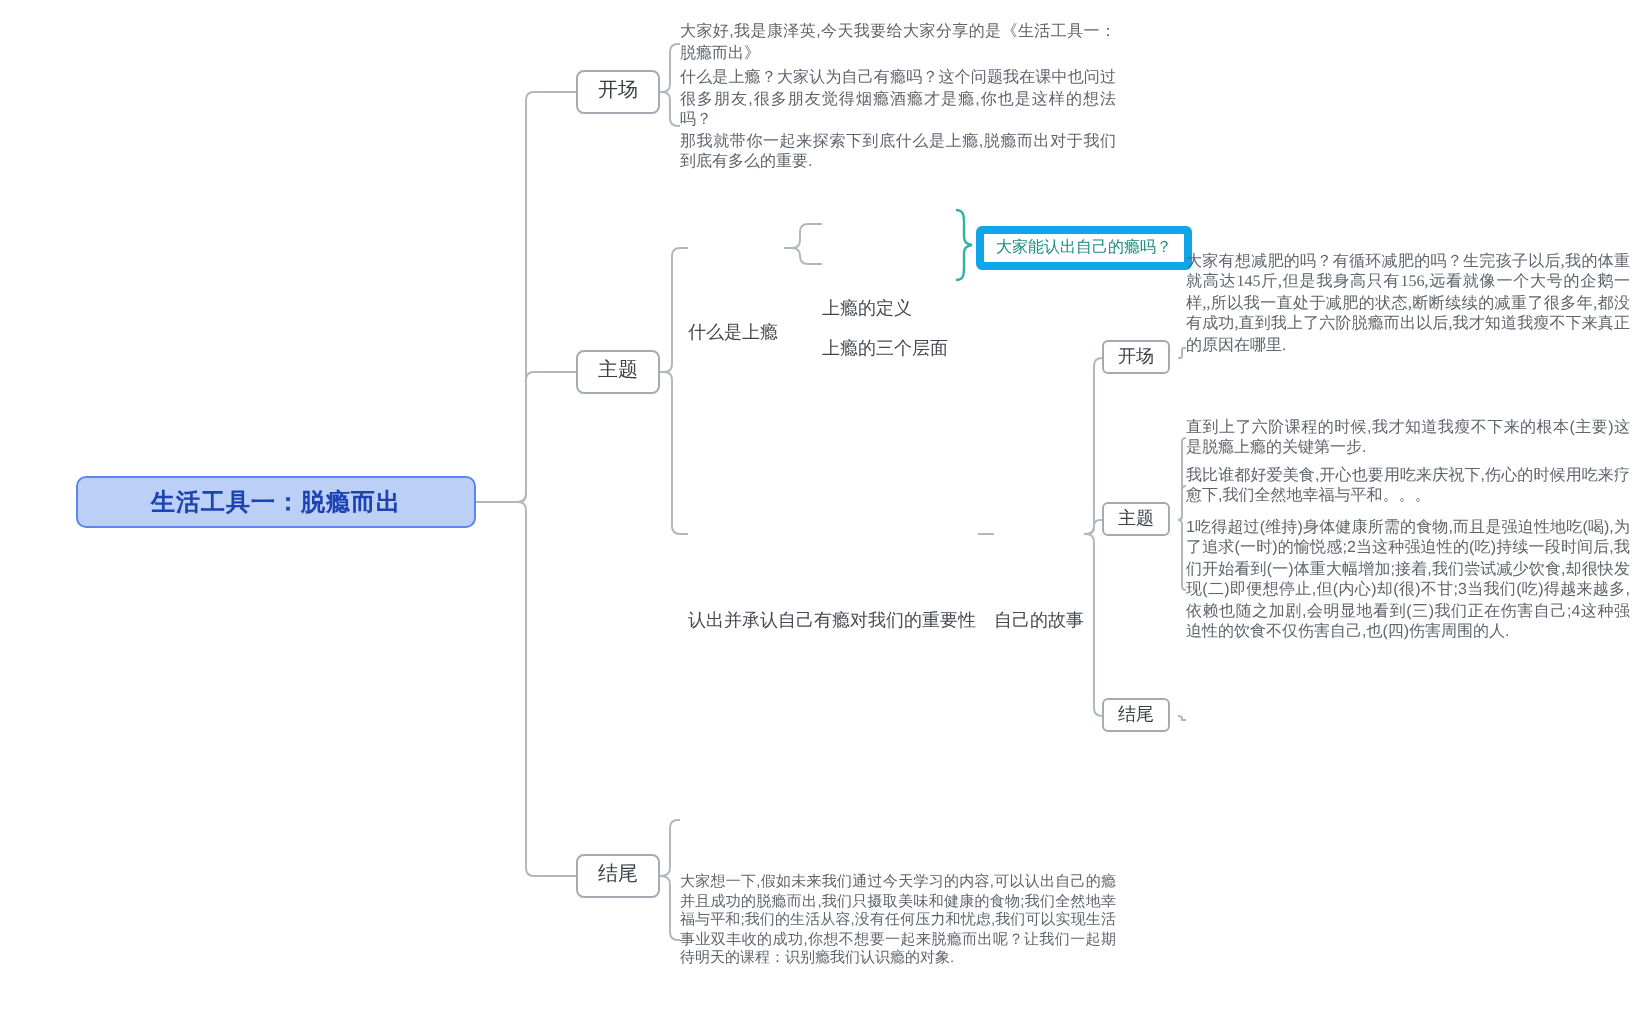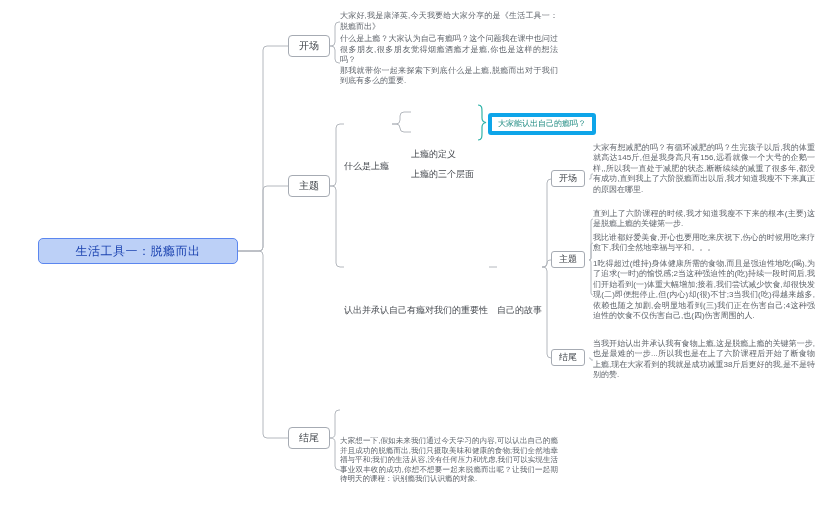--- a/index.html
+++ b/index.html
@@ -5,21 +5,21 @@
 <style>
   html,body{margin:0;padding:0;background:#fff;}
   .canvas{
     position:relative;width:821px;height:508px;background:#ffffff;
     font-family:"Liberation Sans","DejaVu Sans",sans-serif;overflow:hidden;
   }
   .node{position:absolute;box-sizing:border-box;}
   .root{
     left:38px;top:238px;width:200px;height:26px;
     background:#bcd0f7;border:1px solid #5b86ef;border-radius:5px;
-    color:#1c43b0;font-weight:normal;font-size:12px;
+    color:#1c43b0;font-weight:bold;font-size:12px;
     display:flex;align-items:center;justify-content:center;letter-spacing:.5px;
   }
   .branch{
     padding:4px 10px;border:1px solid #a6abb3;border-radius:4px;
     font-size:10px;line-height:12px;color:#3c4046;background:#fff;white-space:nowrap;
   }
   #branch-opening{left:288px;top:35px;}
   #branch-theme{left:288px;top:175px;}
   #branch-ending{left:288px;top:427px;}
   .minibox{
@@ -34,21 +34,21 @@
   #sub-def{left:411px;top:106px;}
   #sub-three{left:411px;top:126px;}
   #recognize{left:344px;top:262px;}
   #story{left:497px;top:262px;}
   .note{font-size:8px;color:#5f646b;line-height:1.32;white-space:pre-line;text-align:justify;}
   #note-open-a{left:340px;top:11px;width:218px;}
   #note-open-b{left:340px;top:34px;width:218px;}
   #note-end-a{left:340px;top:399px;width:212px;}
   #note-end-b{left:340px;top:436px;width:218px;font-size:7.5px;line-height:1.28;}
   .para{font-size:8px;color:#5f646b;line-height:1.3;width:222px;text-align:justify;}
-  #para-open{left:593px;top:143px;}
+  #para-open{left:593px;top:126px;font-family:Liberation Serif, serif;}
   #para-theme-1{left:593px;top:209px;}
   #para-theme-2{left:593px;top:233px;}
   #para-theme-3{left:593px;top:259px;}
   #para-end{left:593px;top:339px;}
   .summary-box{
     left:488px;top:113px;padding:2px 6px;border:4px solid #0ea5e9;border-radius:3px;
     font-size:8px;line-height:10px;color:#1d8a80;background:#fff;white-space:nowrap;
   }
   svg.links{position:absolute;left:0;top:0;width:821px;height:508px;pointer-events:none;}
   svg.links path{fill:none;stroke:#b4b8be;stroke-width:1;}
@@ -111,17 +111,16 @@
   <div class="node subtopic" id="story">自己的故事</div>
 
   <div class="node minibox" id="sec-open">开场</div>
   <div class="node minibox" id="sec-theme">主题</div>
   <div class="node minibox" id="sec-end">结尾</div>
 
   <div class="node para" id="para-open">大家有想减肥的吗？有循环减肥的吗？生完孩子以后,我的体重就高达145斤,但是我身高只有156,远看就像一个大号的企鹅一样,,所以我一直处于减肥的状态,断断续续的减重了很多年,都没有成功,直到我上了六阶脱瘾而出以后,我才知道我瘦不下来真正的原因在哪里.</div>
   <div class="node para" id="para-theme-1">直到上了六阶课程的时候,我才知道我瘦不下来的根本(主要)这是脱瘾上瘾的关键第一步.</div>
   <div class="node para" id="para-theme-2">我比谁都好爱美食,开心也要用吃来庆祝下,伤心的时候用吃来疗愈下,我们全然地幸福与平和。。。</div>
   <div class="node para" id="para-theme-3">1吃得超过(维持)身体健康所需的食物,而且是强迫性地吃(喝),为了追求(一时)的愉悦感;2当这种强迫性的(吃)持续一段时间后,我们开始看到(一)体重大幅增加;接着,我们尝试减少饮食,却很快发现(二)即便想停止,但(内心)却(很)不甘;3当我们(吃)得越来越多,依赖也随之加剧,会明显地看到(三)我们正在伤害自己;4这种强迫性的饮食不仅伤害自己,也(四)伤害周围的人.</div>
-  <div class="node para" id="para-end">当我开始认出并承认我有食物上瘾,这是脱瘾上瘾的关键第一步,也是最难的一步...所以我也是在上了六阶课程后开始了断食物上瘾,现在大家看到的我就是成功减重38斤后更好的我,是不是特别的赞.</div>
 
   <div class="node note" id="note-end-b">大家想一下,假如未来我们通过今天学习的内容,可以认出自己的瘾并且成功的脱瘾而出,我们只摄取美味和健康的食物;我们全然地幸福与平和;我们的生活从容,没有任何压力和忧虑,我们可以实现生活事业双丰收的成功,你想不想要一起来脱瘾而出呢？让我们一起期待明天的课程：识别瘾我们认识瘾的对象.</div>
 
 </div>
 
 </body></html>

